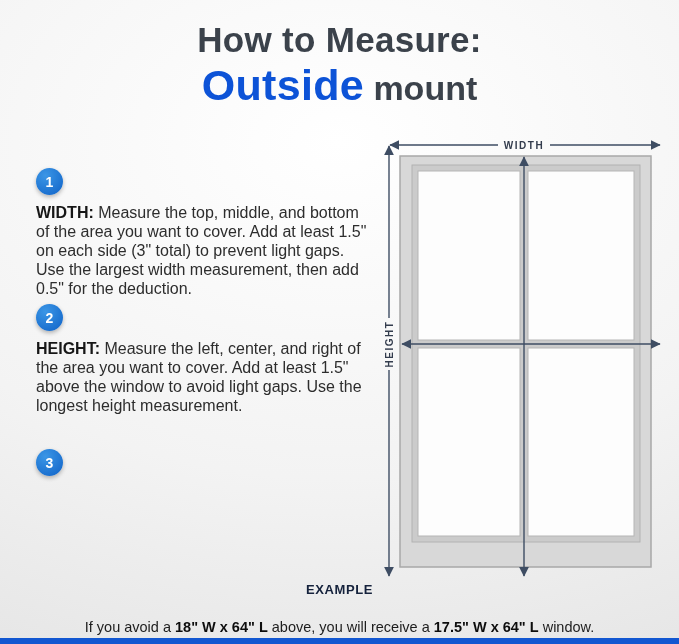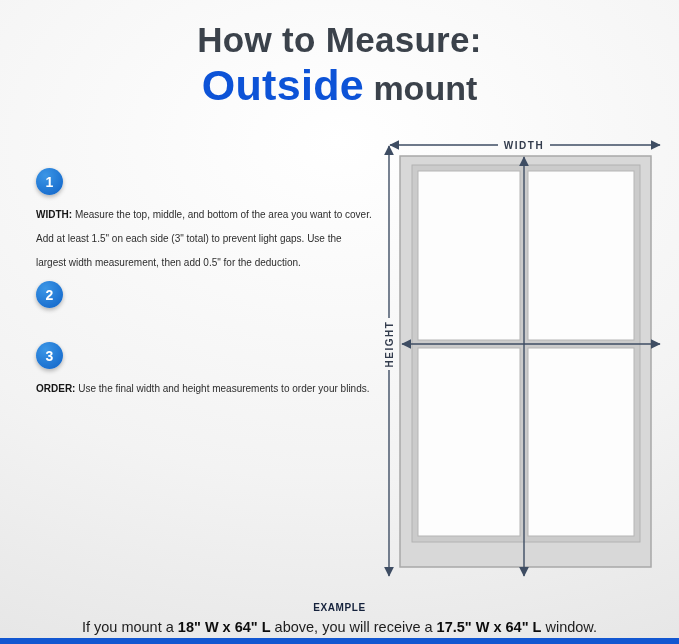--- a/index.html
+++ b/index.html
@@ -20,38 +20,38 @@
   
   .steps { position:absolute; left:36px; top:168px; width:340px; }
   .badge {
     width:27px; height:27px; border-radius:50%;
     background: radial-gradient(circle at 35% 28%, #3b96e6, #0f62c7);
     color:#fff; font-size:14px; font-weight:700;
     display:flex; align-items:center; justify-content:center;
     box-shadow:0 2px 4px rgba(0,0,0,0.28);
     margin-bottom:8px;
   }
-  .step-text { font-size:10px; line-height:24px; color:#2d2d2d; width:338px; }
+  .step-text { font-size:16px; line-height:19px; color:#2d2d2d; width:338px; }
   .step-text strong { color:#161616; }
   .step-1 { margin-bottom:6px; }
   .step-2 { margin-bottom:34px; }
 
   
   .diagram { position:absolute; left:378px; top:132px; width:295px; height:462px;text-align:center; }
   .diagram svg { position:absolute; left:0; top:0; }
   .dim-label {
     position:absolute; font-size:10px; font-weight:700; letter-spacing:1.5px;
     color:#333c4d; white-space:nowrap;
   }
   .width-label { left:146px; top:13px; transform:translate(-50%,-50%); }
   .height-label { left:11px; top:212px; transform:translate(-50%,-50%) rotate(-90deg); }
 
   
   .example { position:absolute; left:0; bottom:9px; width:100%; text-align:center; }
-  .example-heading { font-size:10px; font-weight:800; letter-spacing:0.6px; color:#15223c; margin-bottom:6px; }
+  .example-heading { font-size:13px; font-weight:800; letter-spacing:0.6px; color:#15223c; margin-bottom:22px; }
   .example-text { font-size:14.5px; color:#1d1d1d; }
   .example-text strong { color:#0d0d0d; }
 
   .bottom-bar { position:absolute; left:0; bottom:0; width:100%; height:6px; background:#1257d1; }
 </style>
 </head>
 <body>
 
 <div class="page">
 
@@ -60,24 +60,24 @@
     <div class="title-line2"><span class="hl">Outside</span><span> mount</span></div>
   </header>
 
   <section class="steps">
     <div class="step step-1">
       <div class="badge">1</div>
       <p class="step-text"><strong>WIDTH:</strong><span> Measure the top, middle, and bottom of the area you want to cover. Add at least 1.5" on each side (3" total) to prevent light gaps. Use the largest width measurement, then add 0.5" for the deduction.</span></p>
     </div>
     <div class="step step-2">
       <div class="badge">2</div>
+      <p class="step-text"><strong>HEIGHT:</strong><span> Measure the left, center, and right of the area you want to cover. Add at least 1.5" above the window to avoid light gaps. Use the longest height measurement.</span></p>
     </div>
     <div class="step step-3">
       <div class="badge">3</div>
-      <p class="step-text"><strong>ORDER:</strong><span> Use the final width and height measurements to order your blinds.</span></p>
     </div>
   </section>
 
   <figure class="diagram">
     <svg width="295" height="462" viewBox="0 0 295 462">
       <defs>
         <marker id="ah" markerWidth="9" markerHeight="9" refX="6.5" refY="3.5" orient="auto-start-reverse">
           <path d="M0,0 L7,3.5 L0,7 Z" fill="#3e4d63"></path>
         </marker>
       </defs>
@@ -98,17 +98,17 @@
         <line x1="24" y1="212" x2="282" y2="212" marker-start="url(#ah)" marker-end="url(#ah)"></line>
       </g>
     </svg>
 
     <div class="dim-label width-label">WIDTH</div>
     <div class="dim-label height-label">HEIGHT</div>
   </figure>
 
   <footer class="example">
     <div class="example-heading">EXAMPLE</div>
-    <p class="example-text"><span>If you mount a </span><strong>18" W x 64" L</strong><span> above, you will receive a </span><strong>17.5" W x 64" L</strong><span> window.</span></p>
+    <p class="example-text"><span>If you avoid a </span><strong>18" W x 64" L</strong><span> above, you will receive a </span><strong>17.5" W x 64" L</strong><span> window.</span></p>
   </footer>
 
   <div class="bottom-bar"></div>
 </div>
 
 </body></html>

